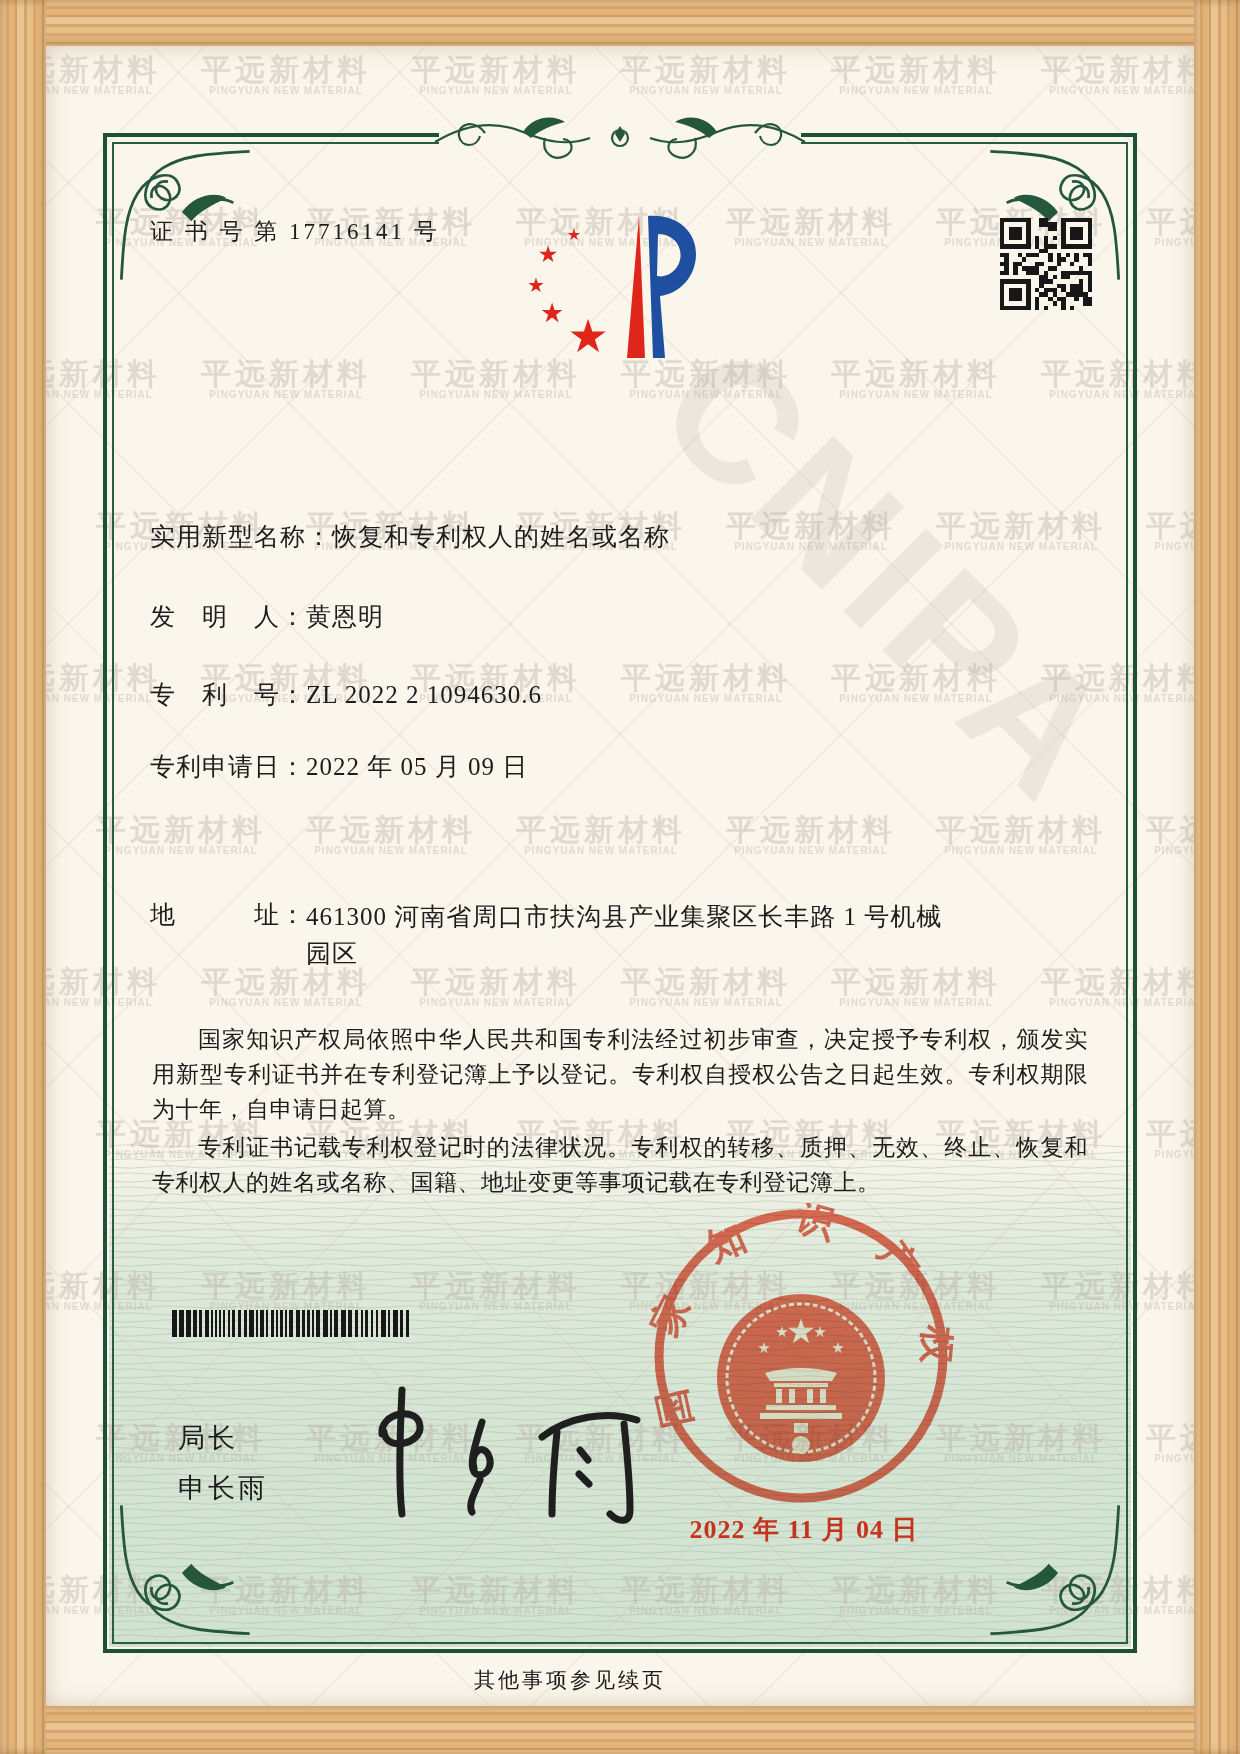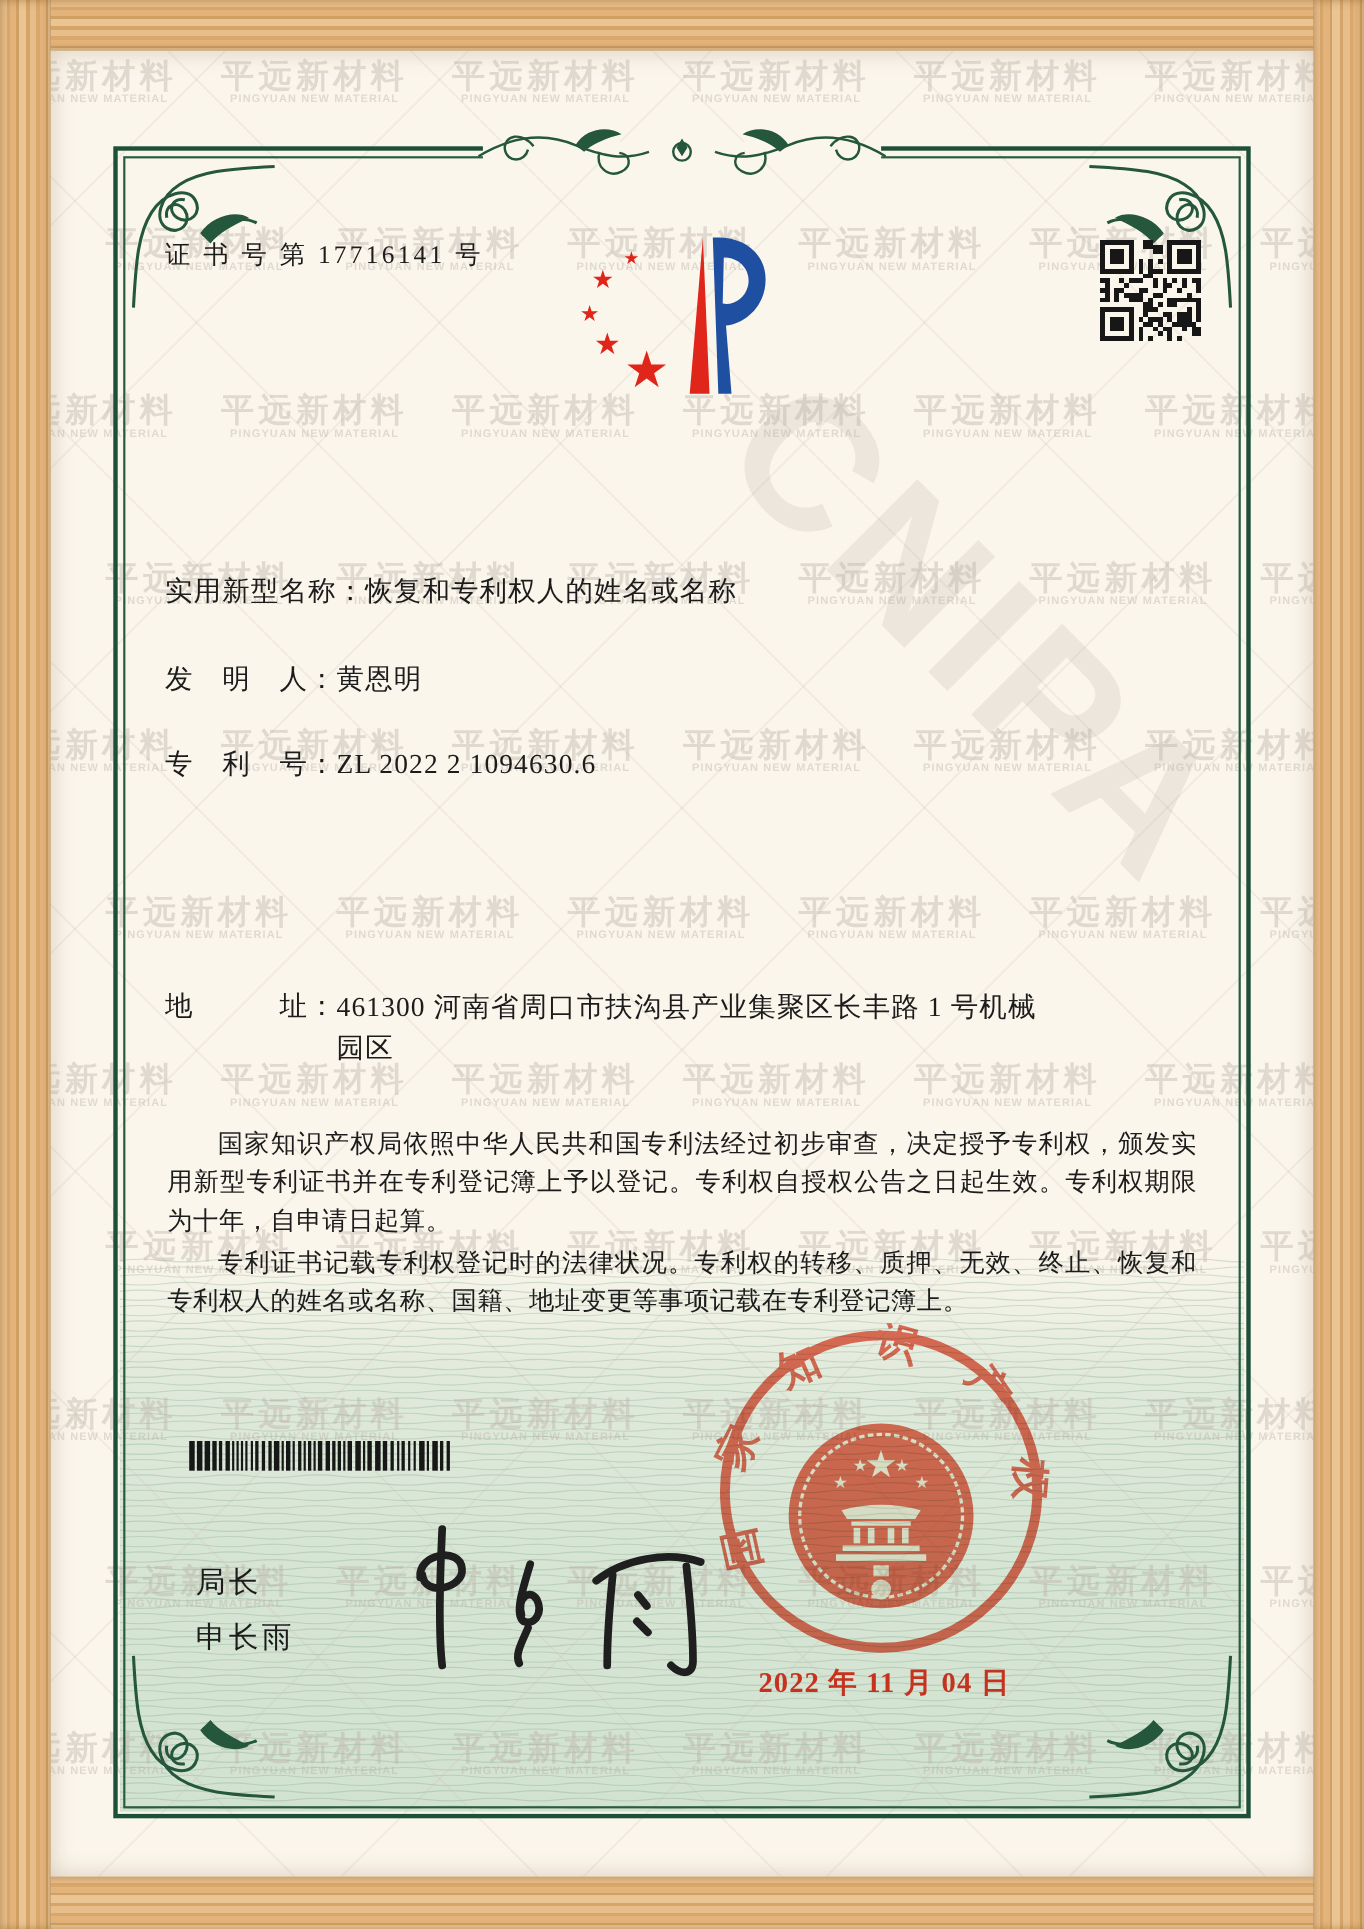--- a/index.html
+++ b/index.html
@@ -625,20 +625,23 @@
 
   <div class="frow" style="top:520px">
     <span class="flabel">实用新型名称：</span><span class="fvalue">恢复和专利权人的姓名或名称</span>
   </div>
   <div class="frow" style="top:600px">
     <span class="flabel">发　明　人：</span><span class="fvalue">黄恩明</span>
   </div>
   <div class="frow" style="top:678px">
     <span class="flabel">专　利　号：</span><span class="fvalue">ZL 2022 2 1094630.6</span>
   </div>
+  <div class="frow" style="top:750px">
+    <span class="flabel">专利申请日：</span><span class="fvalue">2022 年 05 月 09 日</span>
+  </div>
   <div class="frow" id="row-address" style="top:898px">
     <span class="flabel">地　　　址：</span><span class="fvalue">461300 河南省周口市扶沟县产业集聚区长丰路 1 号机械园区</span>
   </div>
 
   <div class="para" style="top:1130px">专利证书记载专利权登记时的法律状况。专利权的转移、质押、无效、终止、恢复和专利权人的姓名或名称、国籍、地址变更等事项记载在专利登记簿上。</div>
   <div class="para" style="top:1022px">国家知识产权局依照中华人民共和国专利法经过初步审查，决定授予专利权，颁发实用新型专利证书并在专利登记簿上予以登记。专利权自授权公告之日起生效。专利权期限为十年，自申请日起算。</div>
 
   <div class="abs" id="barcode">
       <div style="width: 5px; margin-right: 2px;"></div>
       <div style="width: 5px; margin-right: 2px;"></div>
@@ -727,14 +730,15 @@
         <rect x="172" y="186" width="6" height="14"></rect>
         <rect x="118" y="202" width="70" height="5"></rect>
         <rect x="112" y="210" width="82" height="6"></rect>
         <rect x="146" y="220" width="14" height="10"></rect>
         <circle cx="153" cy="242" r="9"></circle>
       </g>
     </g>
   </svg>
   <div class="abs" id="seal-date">2022 年 11 月 04 日</div>
 
+  <div class="abs" id="continuation">其他事项参见续页</div>
 
 </div>
 
 </body></html>

